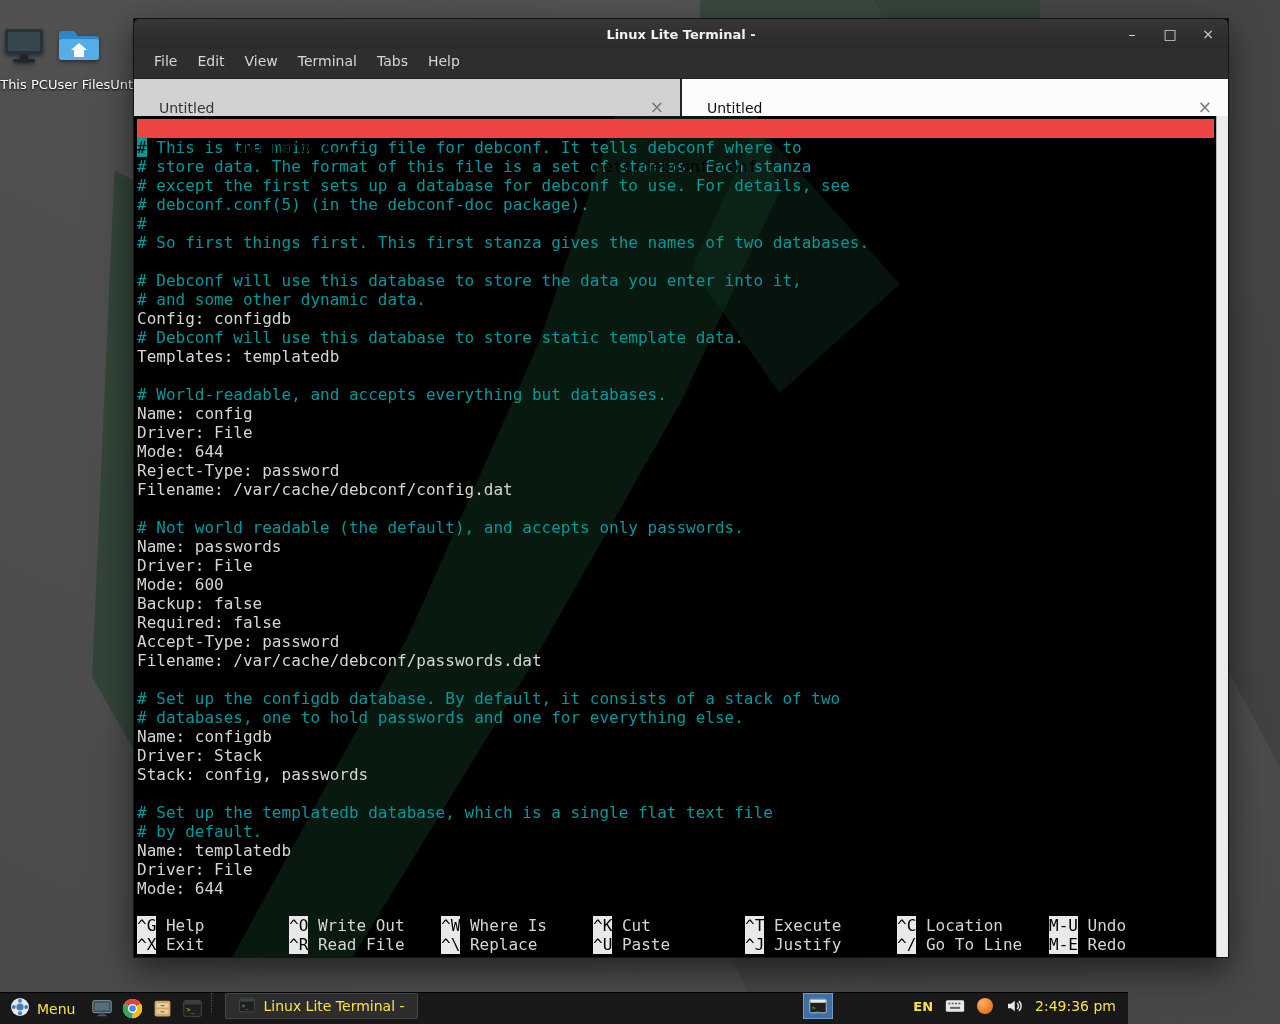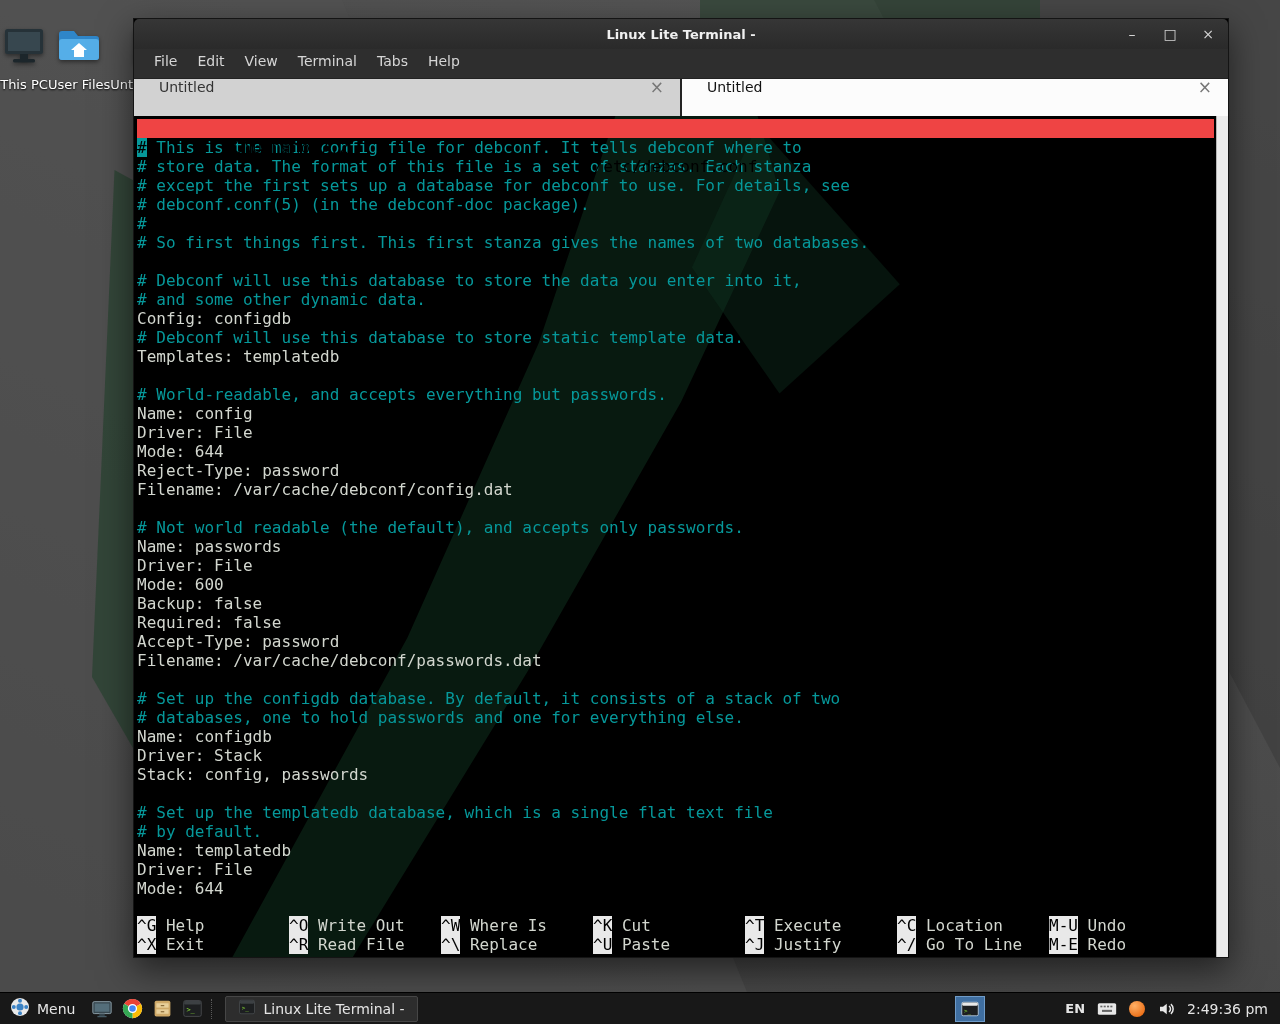--- a/index.html
+++ b/index.html
@@ -24,21 +24,21 @@
     display:flex;flex-direction:column}
   .titlebar{height:30px;background:linear-gradient(#363636,#2a2a2a);display:flex;align-items:center;
     justify-content:center;position:relative;border-radius:5px 5px 0 0;flex:none}
   .wtitle{color:#f0f0f0;font-size:13px;font-weight:bold}
   .winbtns{position:absolute;right:12px;top:0;height:100%;display:flex;align-items:center;gap:22px}
   .wbtn{color:#d4d4d4;font-size:14px;width:16px;text-align:center;cursor:pointer;line-height:1}
   .menubar{height:30px;background:#2e2e2e;display:flex;padding-left:10px;
     border-bottom:1px solid #222;flex:none}
   .menu-item{color:#d6d6d6;font-size:14px;padding:4px 10px;cursor:pointer}
   .tabbar{height:37px;background:#242424;display:flex;gap:2px;flex:none}
-  .tab{flex:1;display:flex;align-items:flex-start;background:#d2d2d2;color:#333;font-size:14px;
+  .tab{flex:1;display:flex;align-items:flex-end;background:#d2d2d2;color:#333;font-size:14px;
     padding:0 14px 0 25px;cursor:pointer;min-width:0}
   .tab.active{background:#fcfcfc;color:#111}
   .tab-close{margin-left:auto;color:#777;font-size:17px;line-height:1;cursor:pointer;padding:0 2px}
   .term{position:relative;flex:1;background:#000;overflow:hidden;
     font-family:"DejaVu Sans Mono","Liberation Mono",monospace;font-size:16px;line-height:19px;
     color:var(--foreground,#d3d7cf)}
   .wm{position:absolute;inset:0;pointer-events:none}
   .wm-a{background:#0f3320;opacity:.5;clip-path:polygon(44% 0,57% 0,59% 9%,50% 34%,36% 66%,20% 100%,9% 100%,25% 62%,37% 27%)}
   .wm-b{background:#0f3320;opacity:.4;clip-path:polygon(57% 1%,70% 20%,59% 33%,51% 18%)}
   .term-inner{position:absolute;left:3px;top:3px;right:14px}
@@ -47,22 +47,22 @@
   .nf{position:absolute;left:50%;transform:translateX(-50%)}
   .tline{height:19px;white-space:pre}
   .tline.comment{color:var(--comment,#06989a)}
   .cursor{background:var(--comment,#06989a);color:#000}
   .shortcuts{position:absolute;left:3px;bottom:3px;display:grid;grid-template-columns:repeat(7,152px);white-space:pre}
   .sc{height:19px;cursor:pointer}
   .sc .key{background:#e9e9e9;color:#000}
   .term-scrollbar{position:absolute;top:0;right:0;width:12px;height:100%;background:#ececec;
     border-left:1px solid #b5b5b5;cursor:pointer}
   
-  #taskbar{position:absolute;left:0;bottom:0;width:1280px;height:32px;background:#181818;
-    border-top:1px solid #000;display:flex;align-items:center;z-index:20;color:#e5e5e5}
+  #taskbar{position:absolute;left:0;bottom:0;width:1128px;height:32px;background:#181818;
+    border-top:1px solid #000;display:flex;align-items:flex-start;z-index:20;color:#fde047}
   .menu-btn{display:flex;align-items:center;gap:7px;height:100%;padding:0 12px 0 10px;font-size:14px;cursor:pointer}
   .launcher{width:30px;height:30px;display:flex;align-items:center;justify-content:center;cursor:pointer}
   .tb-sep{width:6px;height:20px;margin:0 4px;border-left:1px dotted #5a5a5a}
   .task-btn{display:flex;align-items:center;gap:7px;height:26px;padding:0 12px;margin-left:4px;
     background:#2d2d2d;border:1px solid #464646;border-radius:2px;font-size:14px;max-width:220px;
     cursor:pointer;white-space:nowrap;overflow:hidden}
   .tray{margin-left:auto;display:flex;align-items:center;gap:12px;padding-right:12px}
   .tray-term{width:30px;height:26px;background:#3f6ea0;border:1px solid #6f9cc9;display:flex;
     align-items:center;justify-content:center;cursor:pointer}
   .lang{font-size:13px;font-weight:bold;margin-left:68px;cursor:pointer}
@@ -185,21 +185,21 @@
           <div class="tline comment"># debconf.conf(5) (in the debconf-doc package).</div>
           <div class="tline comment">#</div>
           <div class="tline comment"># So first things first. This first stanza gives the names of two databases.</div>
           <div class="tline"> </div>
           <div class="tline comment"># Debconf will use this database to store the data you enter into it,</div>
           <div class="tline comment"># and some other dynamic data.</div>
           <div class="tline">Config: configdb</div>
           <div class="tline comment"># Debconf will use this database to store static template data.</div>
           <div class="tline">Templates: templatedb</div>
           <div class="tline"> </div>
-          <div class="tline comment"># World-readable, and accepts everything but passwords.</div>
+          <div class="tline comment"># World-readable, and accepts everything but databases.</div>
           <div class="tline">Name: config</div>
           <div class="tline">Driver: File</div>
           <div class="tline">Mode: 644</div>
           <div class="tline">Reject-Type: password</div>
           <div class="tline">Filename: /var/cache/debconf/config.dat</div>
           <div class="tline"> </div>
           <div class="tline comment"># Not world readable (the default), and accepts only passwords.</div>
           <div class="tline">Name: passwords</div>
           <div class="tline">Driver: File</div>
           <div class="tline">Mode: 600</div>

